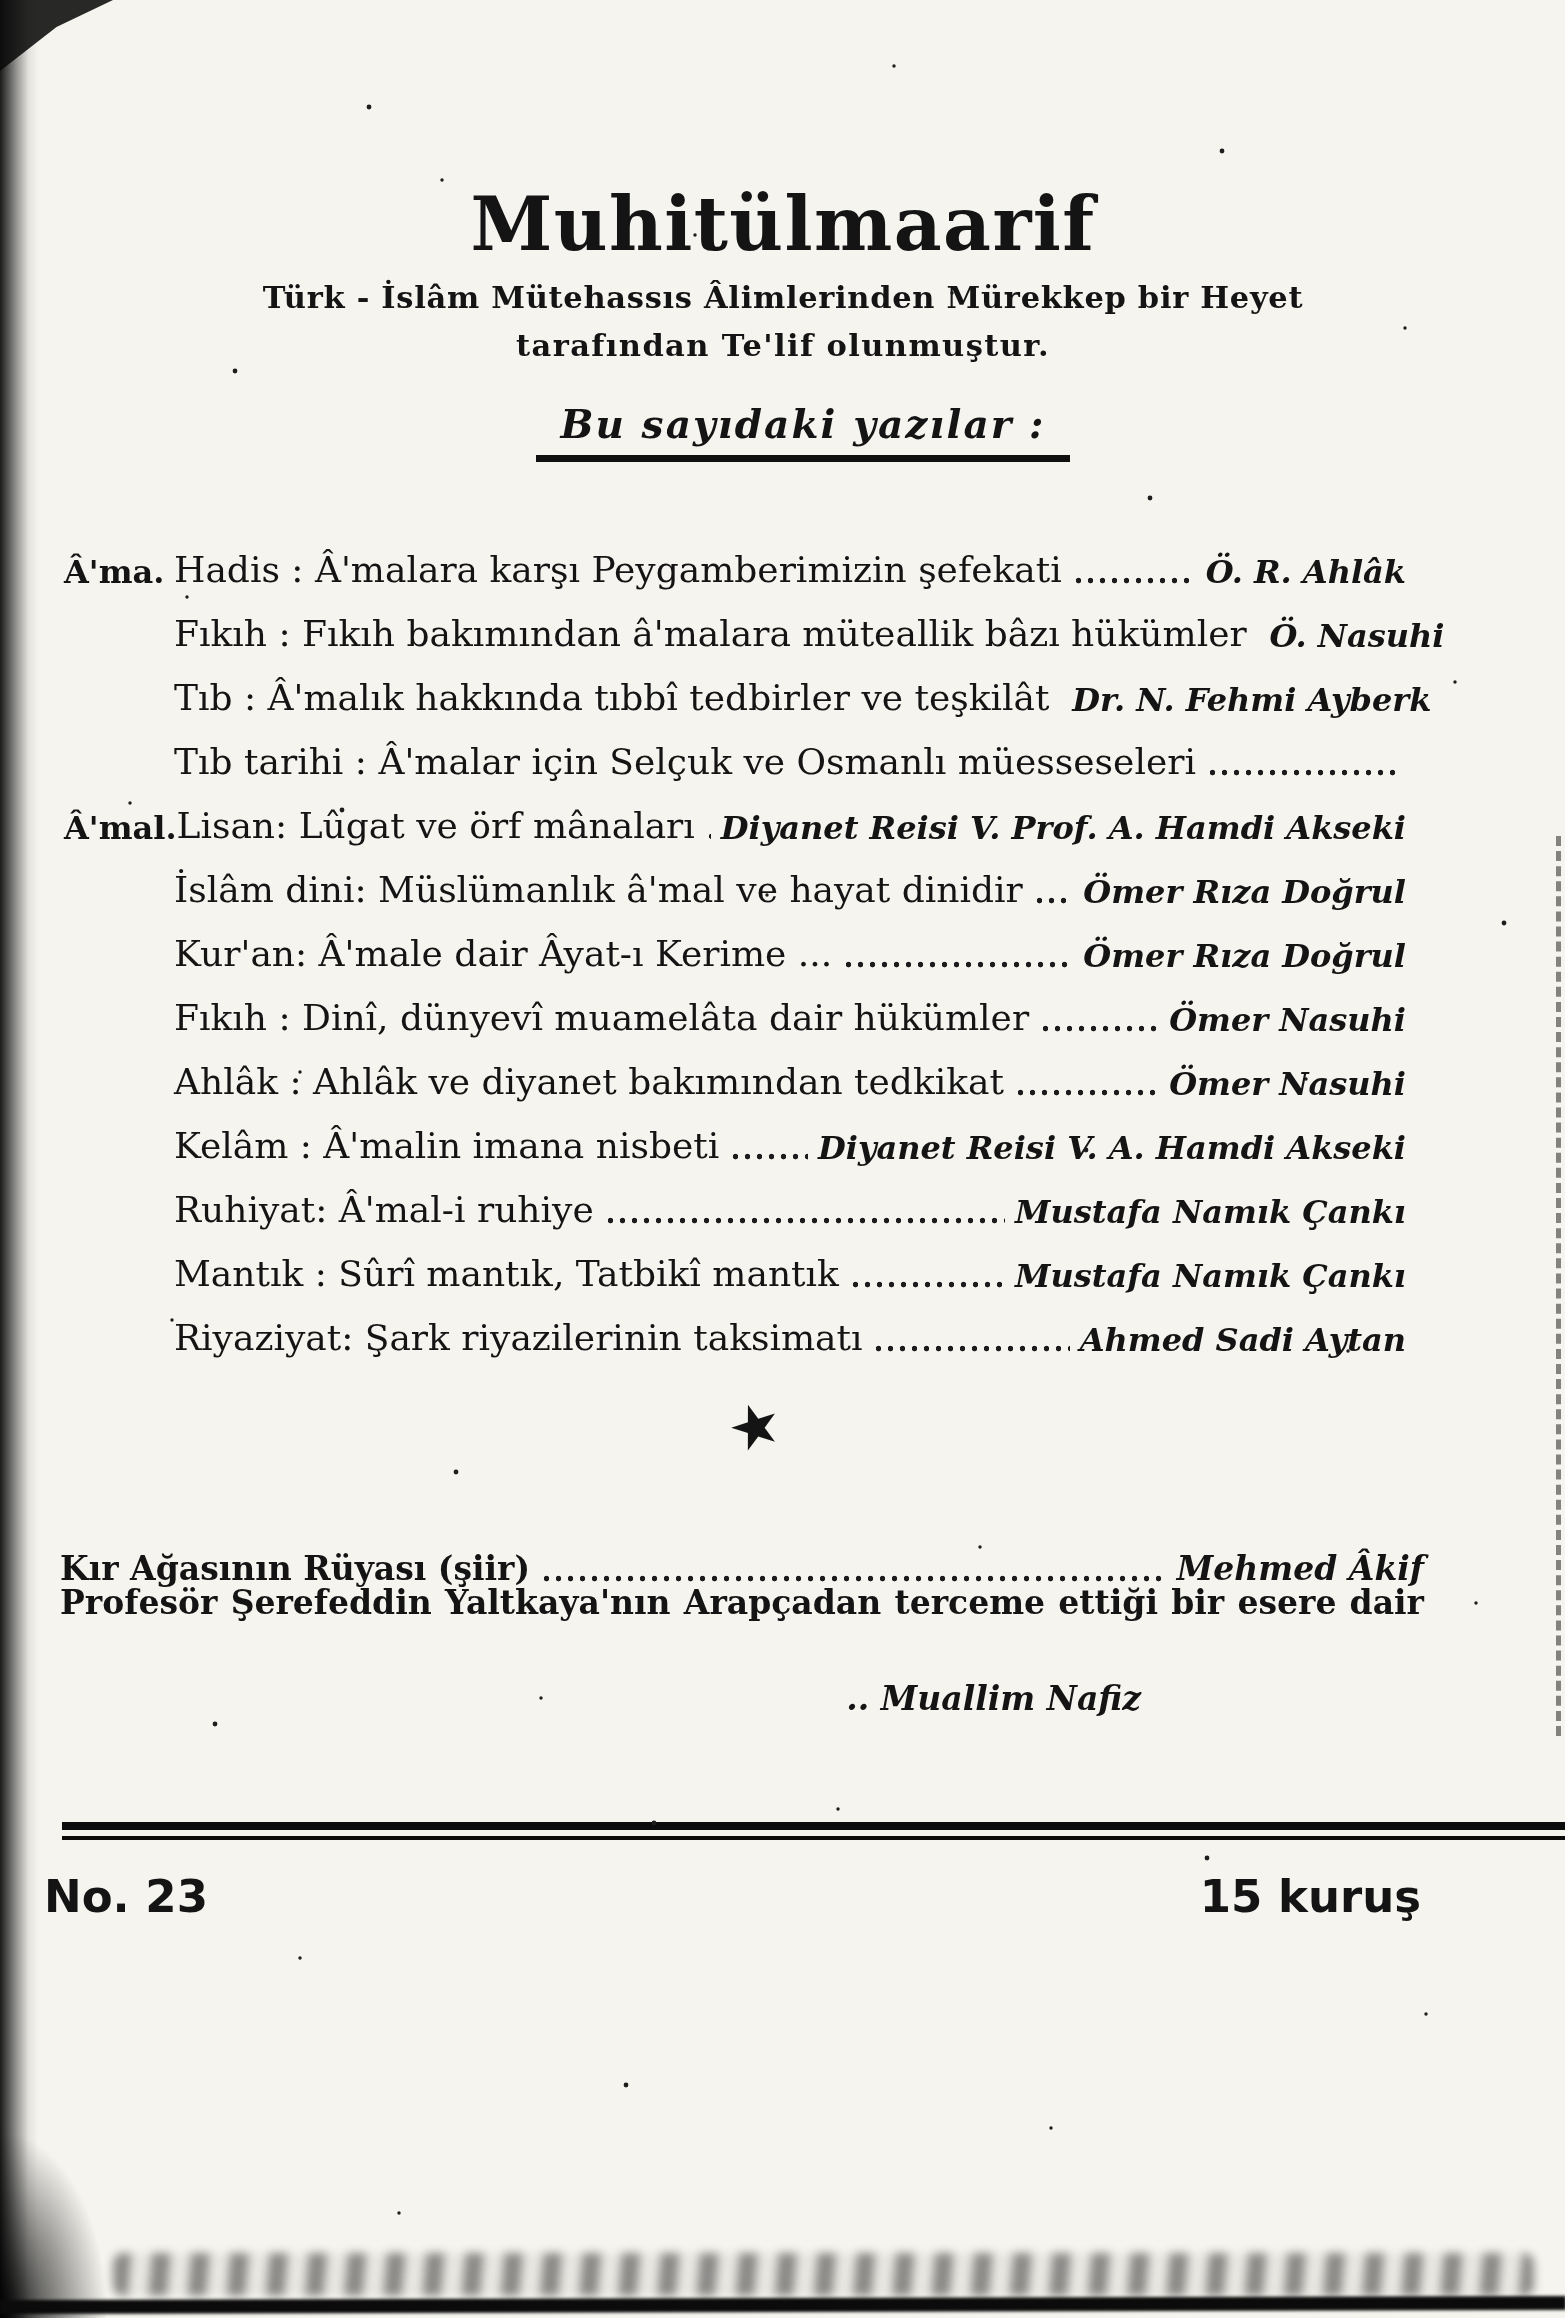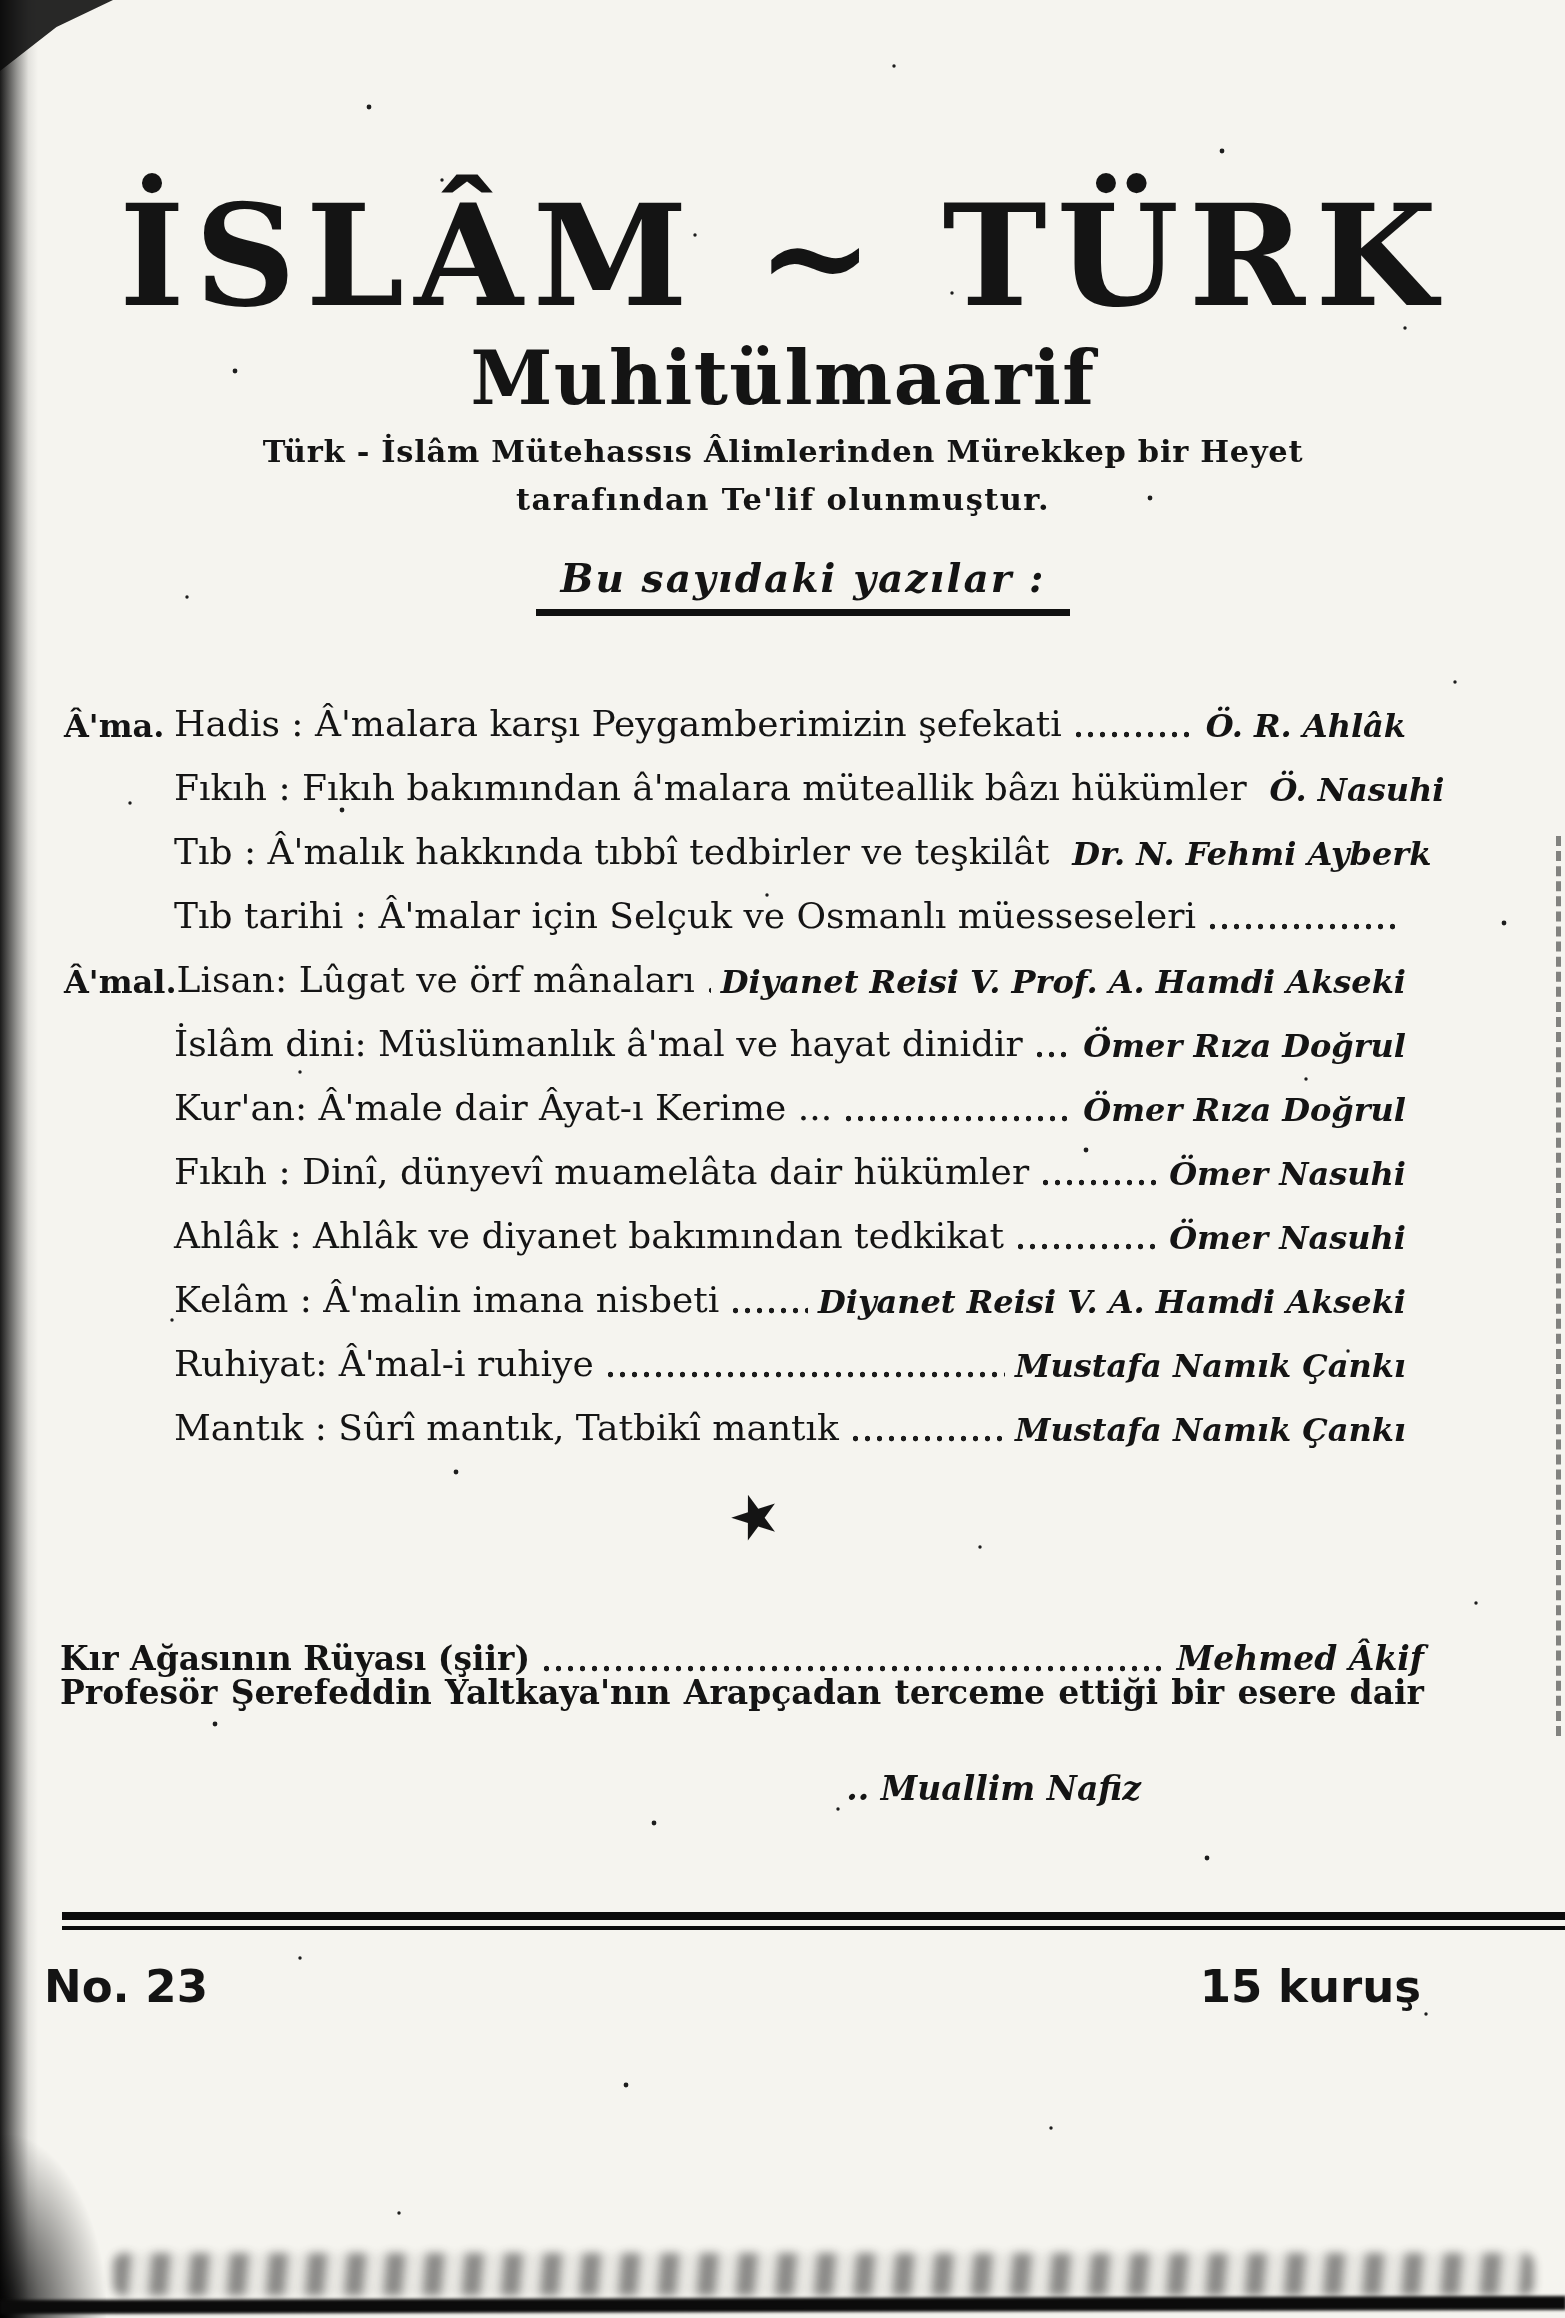--- a/index.html
+++ b/index.html
@@ -82,21 +82,20 @@
 
 <div class="page">
 
   <div class="left-edge"></div>
   <div class="corner-blob"></div>
   <div class="bottom-left-blob"></div>
   <div class="right-dashes"></div>
   <div class="speckles"></div>
 
   <div class="header">
-    <h1 class="title">İSLÂM ~ TÜRK</h1>
     <div class="subtitle2">Muhitülmaarif</div>
     <div class="byline1">Türk - İslâm Mütehassıs Âlimlerinden Mürekkep bir Heyet</div>
     <div class="byline2">tarafından Te'lif olunmuştur.</div>
     <div class="toc-heading-wrap">
       <span class="toc-heading">Bu sayıdaki yazılar :</span>
     </div>
   </div>
 
   <div class="toc">
     <div class="toc-row">
@@ -164,20 +163,26 @@
       <span class="toc-topic">Ruhiyat: Â'mal-i ruhiye</span>
       <span class="leader"></span>
       <span class="toc-author">Mustafa Namık Çankı</span>
     </div>
     <div class="toc-row">
       <span class="toc-label"></span>
       <span class="toc-topic">Mantık : Sûrî mantık, Tatbikî mantık</span>
       <span class="leader"></span>
       <span class="toc-author">Mustafa Namık Çankı</span>
     </div>
+    <div class="toc-row">
+      <span class="toc-label"></span>
+      <span class="toc-topic">Riyaziyat: Şark riyazilerinin taksimatı</span>
+      <span class="leader"></span>
+      <span class="toc-author">Ahmed Sadi Aytan</span>
+    </div>
   </div>
 
   <div class="star-row">
     <span class="star">★</span>
   </div>
 
   <div class="extra">
     <div class="extra-row">
       <span class="extra-topic">Kır Ağasının Rüyası (şiir)</span>
       <span class="leader"></span>

